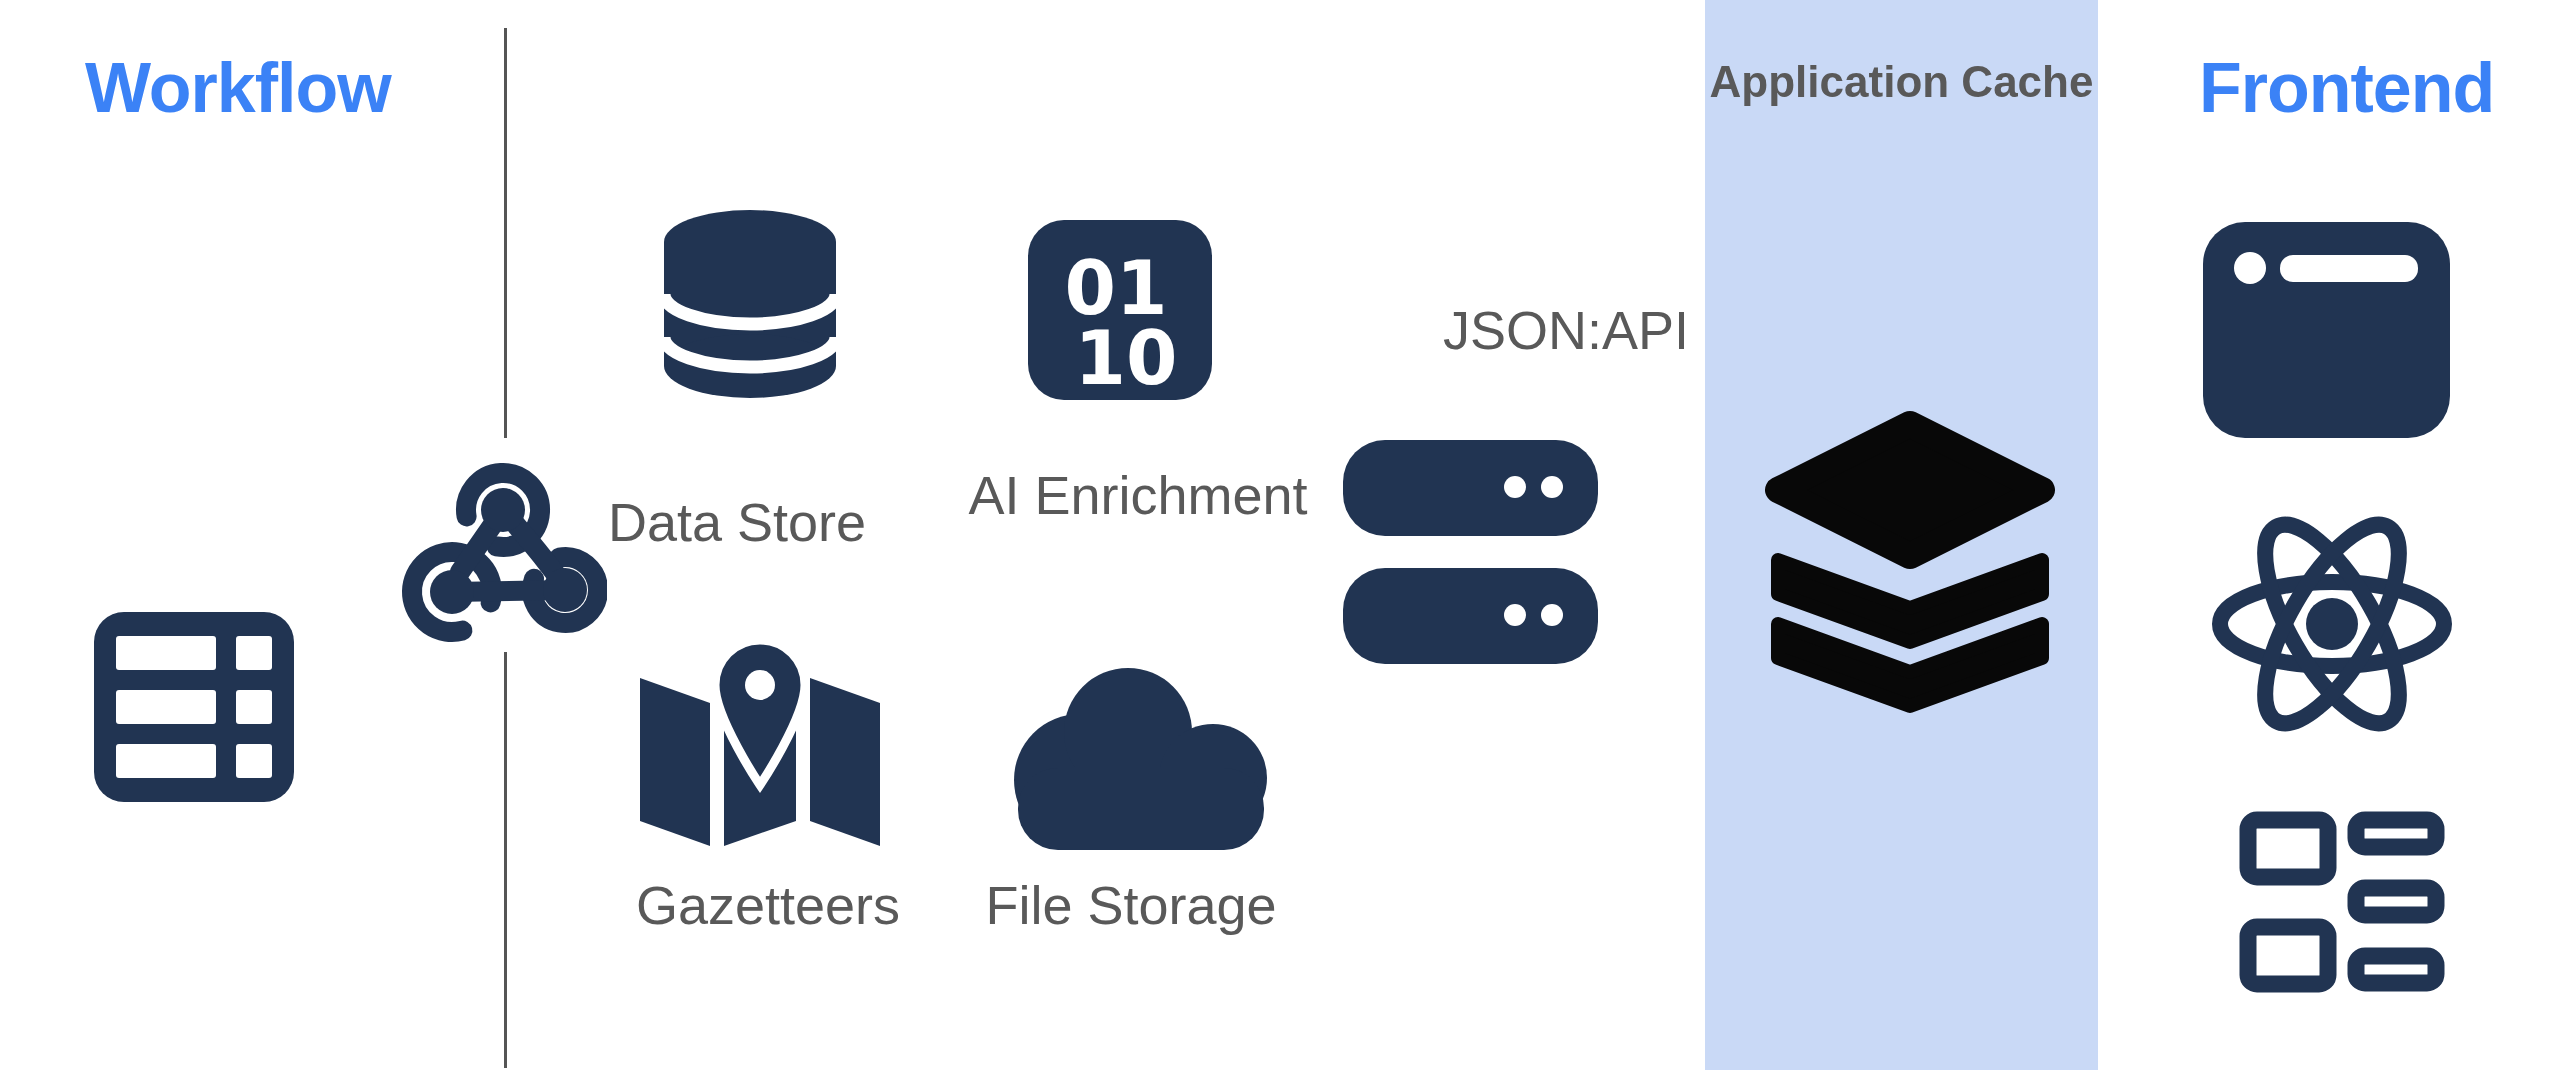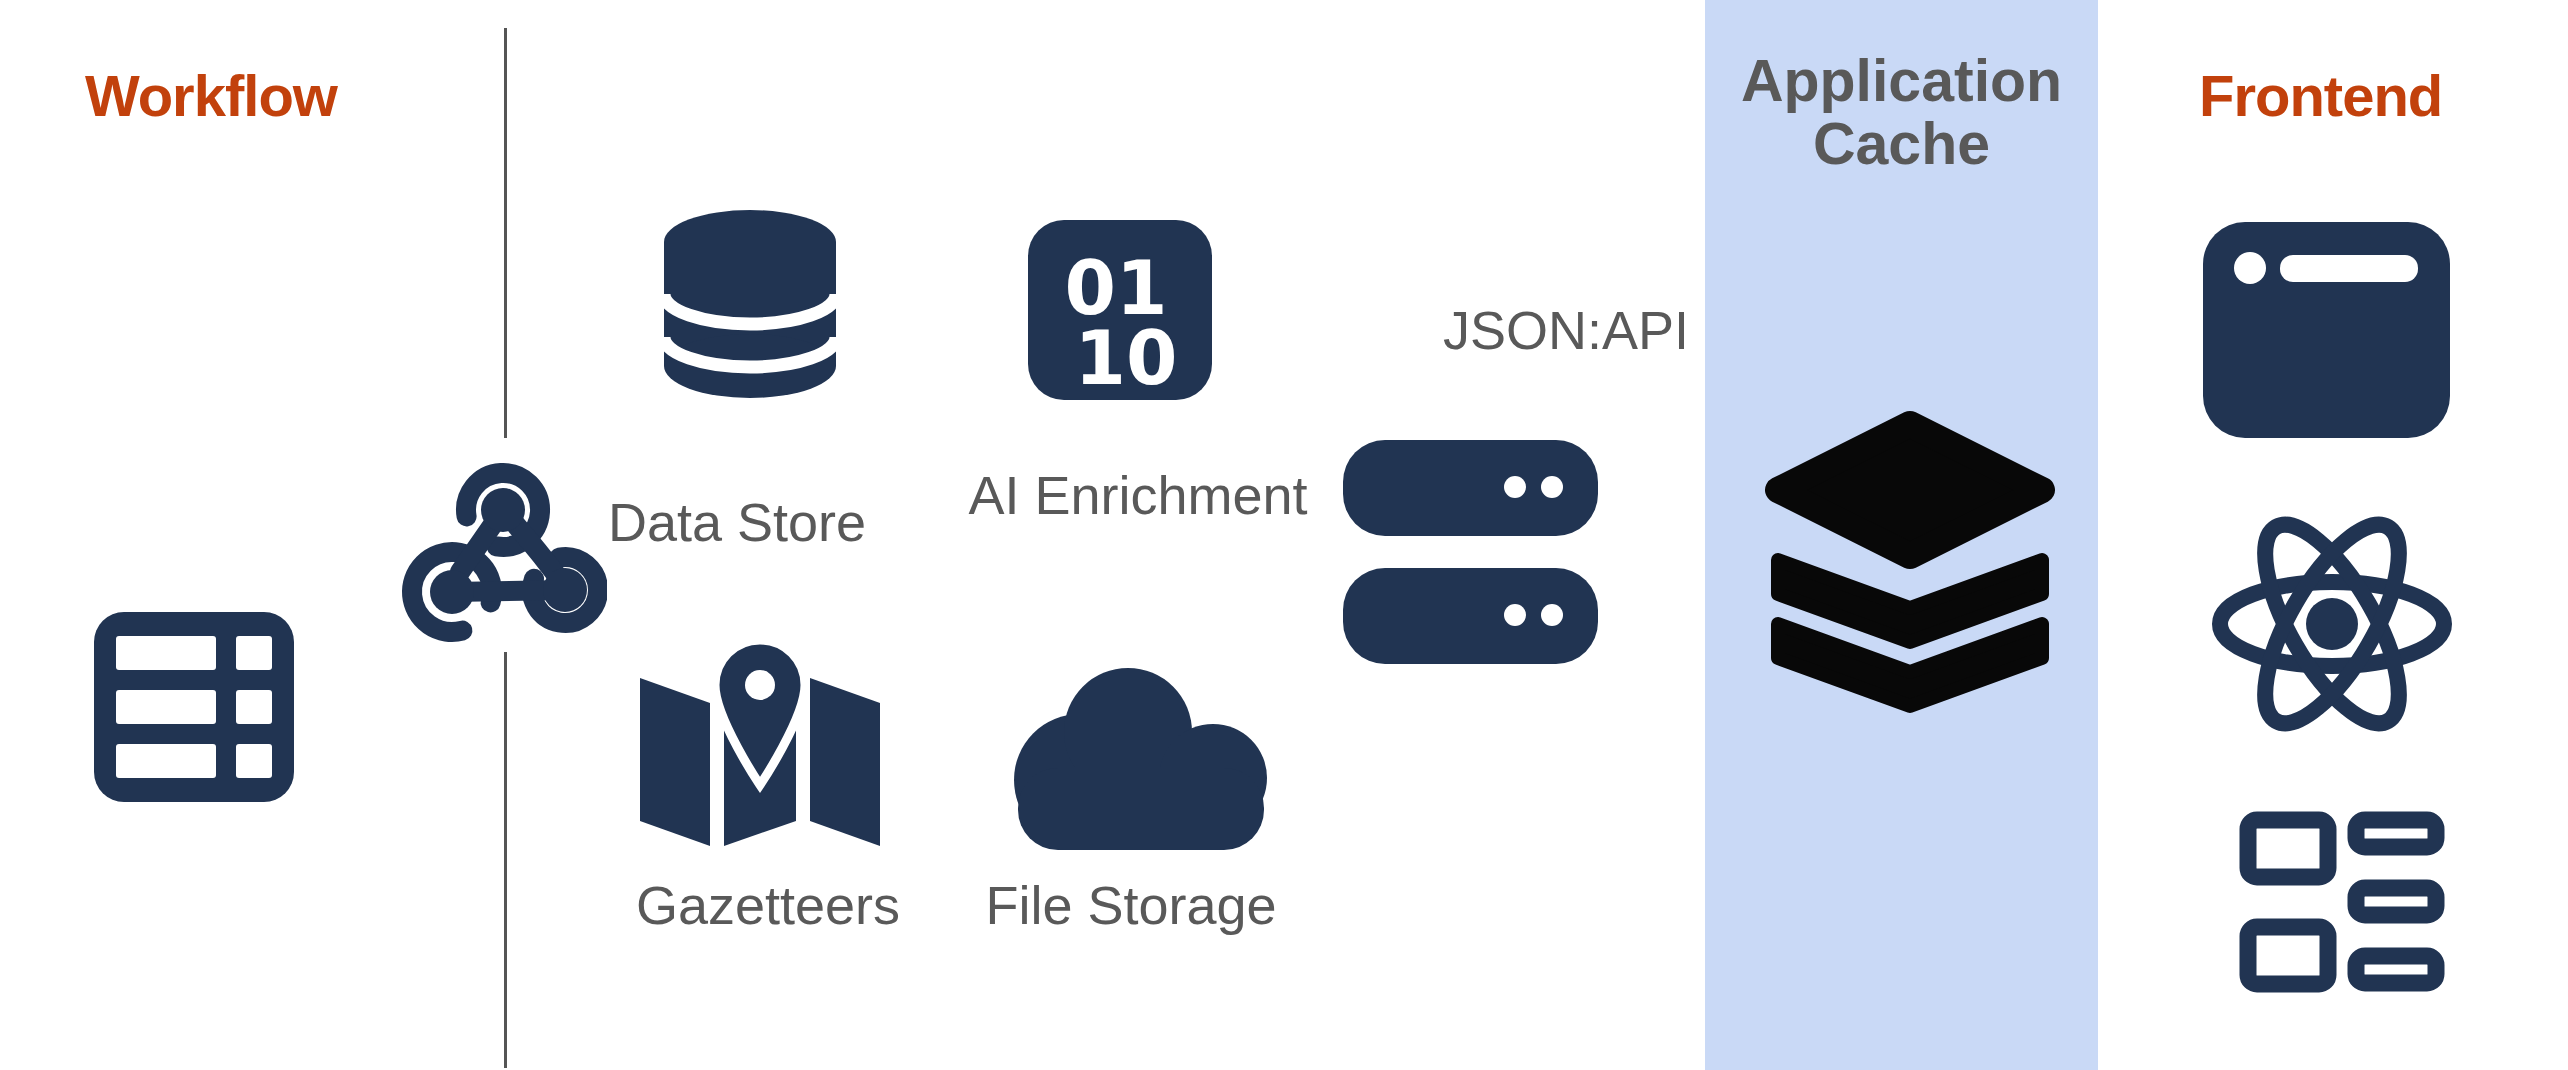--- a/index.html
+++ b/index.html
@@ -5,29 +5,29 @@
   html, body { margin:0; padding:0; background:#ffffff; }
   .canvas {
     position:relative; width:2568px; height:1070px; background:#ffffff;
     font-family:"Liberation Sans", sans-serif; overflow:hidden;
   }
   .band { position:absolute; left:1705px; top:0; width:393px; height:1070px; background:#c9d9f6; }
   .vline { position:absolute; left:504px; width:3px; background:#555555; }
   .vline.seg1 { top:28px; height:410px; }
   .vline.seg2 { top:652px; height:416px; }
   .title {
-    position:absolute; font-weight:bold; font-size:58px; line-height:70px;
-    color:#c2410c; letter-spacing:-1px; white-space:nowrap;margin-top:8px;
+    position:absolute; font-weight:bold; font-size:70px; line-height:70px;
+    color:#3b82f6; letter-spacing:-1px; white-space:nowrap;
   }
   .title.workflow { left:85px; top:53px; }
   .title.backend  { left:622px; top:53px; }
   .title.frontend { left:2199px; top:53px; }
   .cache-title {
     position:absolute; left:1705px; top:50px; width:393px; text-align:center;
-    font-weight:bold; font-size:59px; line-height:63px; color:#595959;
+    font-weight:bold; font-size:44px; line-height:63px; color:#595959;
   }
   .lbl {
     position:absolute; width:440px; text-align:center; font-size:54px; line-height:54px;
     color:#595959; white-space:nowrap;
   }
   .lbl.data-store   { left:517px;  top:468px;margin-top:27px; }
   .lbl.ai-enrich    { left:918px;  top:468px; }
   .lbl.json-api     { left:1249px; top:303px;text-align:right; }
   .lbl.gazetteers   { left:548px;  top:878px; }
   .lbl.file-storage { left:911px;  top:878px; }

